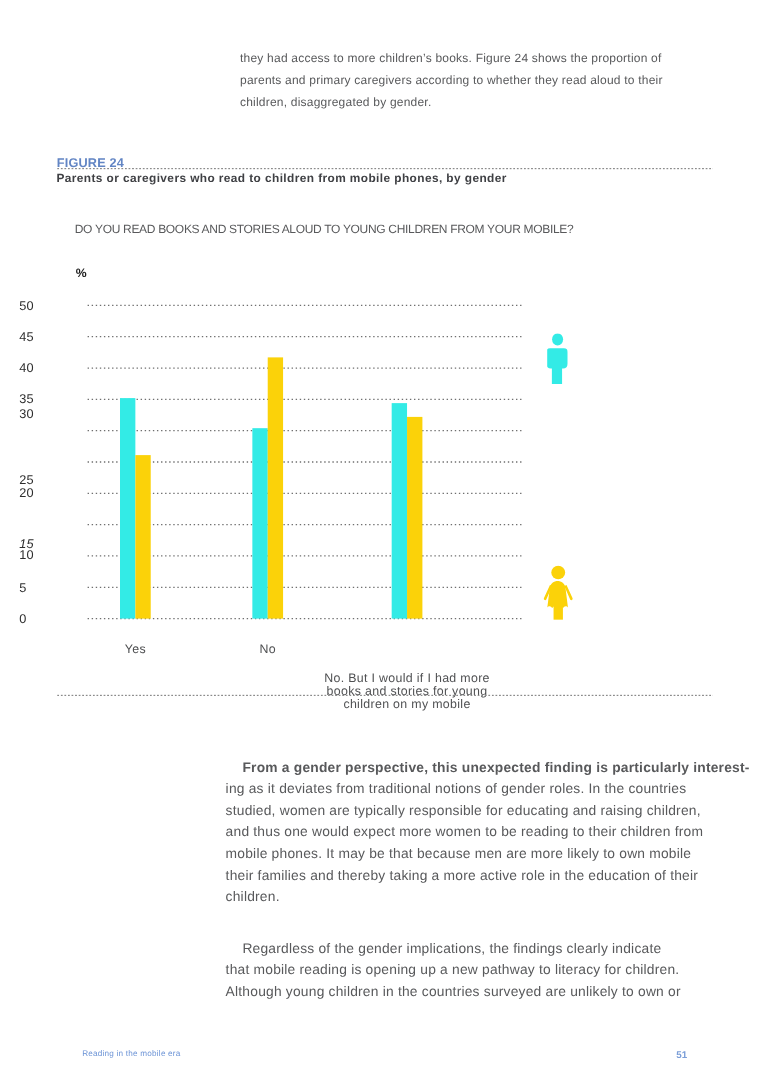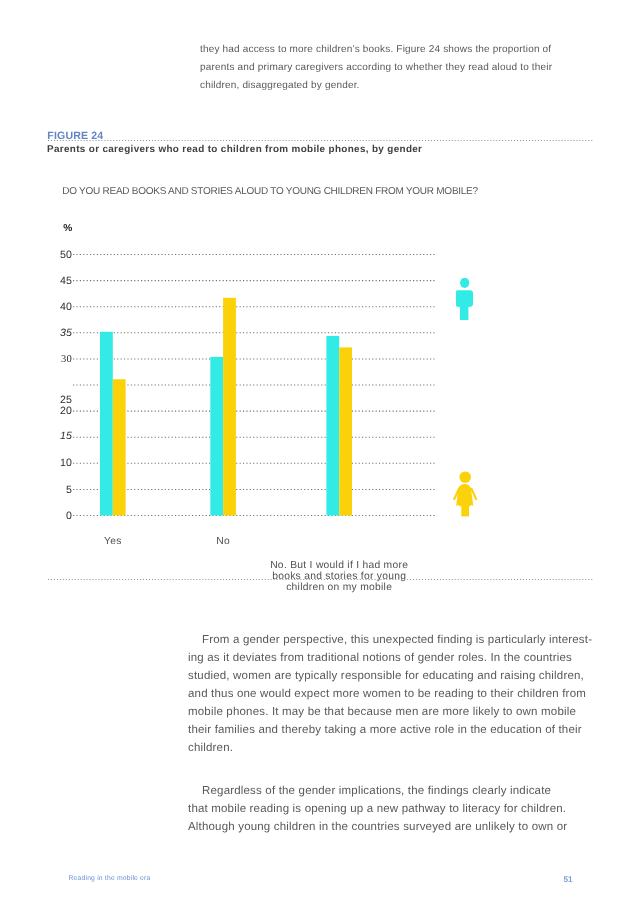--- a/index.html
+++ b/index.html
@@ -21,21 +21,21 @@
 
   .body-para{position:absolute;left:188px;width:440px;font-size:11.5px;line-height:18.1px;color:#58595b;letter-spacing:0.18px;}
   .tline{white-space:pre;}
   .p1{top:630.5px;}
   .p2{top:781.5px;}
   .footer-label{position:absolute;left:68.5px;top:875.3px;font-size:6.8px;line-height:7px;color:#6b93d6;letter-spacing:0.18px;}
   .footer-page{position:absolute;left:563.5px;top:876.3px;width:30px;line-height:8px;text-align:left;font-size:8.2px;font-weight:bold;color:#7b9ed8;}
   .chart{position:absolute;left:0;top:0;width:638px;height:903px;}
   .chart svg{position:absolute;left:0;top:0;}
   .gl{stroke:#6f6f6f;stroke-width:1.05;stroke-dasharray:1.15 2.25;stroke-linecap:butt;}
-  .ytick{position:absolute;width:56px;left:16px;text-align:right;font-size:10.6px;line-height:11px;color:#2e2e2e;letter-spacing:0.15px;}
+  .ytick{position:absolute;width:56px;left:16px;text-align:left;font-size:10.6px;line-height:11px;color:#2e2e2e;letter-spacing:0.15px;}
   .legend-icon{position:absolute;}
   .legend-icon svg{display:block;}
   .legend-male{left:456px;top:278px;}
   .legend-male svg{fill:#33ebe6;}
   .legend-female{left:450.8px;top:471.0px;}
   .legend-female svg{fill:#fbd209;}
   .xtick{position:absolute;top:537px;width:150px;text-align:center;font-size:10.3px;line-height:10.9px;color:#4f5052;letter-spacing:0.28px;}
 </style>
 </head>
 <body>
@@ -71,25 +71,25 @@
         <rect x="100" y="331.756" width="12.8" height="183.744" fill="#33ebe6"></rect>
         <rect x="210.3" y="356.812" width="12.8" height="158.688" fill="#33ebe6"></rect>
         <rect x="326.4" y="335.932" width="12.8" height="179.56799999999998" fill="#33ebe6"></rect>
         <rect x="112.8" y="379.25800000000004" width="12.8" height="136.242" fill="#fbd209"></rect>
         <rect x="223.10000000000002" y="297.826" width="12.8" height="217.674" fill="#fbd209"></rect>
         <rect x="339.2" y="347.416" width="12.8" height="168.084" fill="#fbd209"></rect>
       </svg>
       <div class="ytick" style="top: 510.6px;">0</div>
       <div class="ytick" style="top: 484.5px;">5</div>
       <div class="ytick" style="top: 458.4px;">10</div>
-      <div class="ytick" style="top: 431px; font-style: italic;">15</div>
+      <div class="ytick" style="top: 449px; font-style: italic;">15</div>
       <div class="ytick" style="top: 406.2px;">20</div>
       <div class="ytick" style="top: 395px;">25</div>
-      <div class="ytick" style="top: 354px; font-family: Liberation Serif, serif;">30</div>
-      <div class="ytick" style="top: 327.9px; font-style: italic;">35</div>
+      <div class="ytick" style="top: 340px;">30</div>
+      <div class="ytick" style="top: 327.9px;">35</div>
       <div class="ytick" style="top: 301.8px;">40</div>
       <div class="ytick" style="top: 275.7px;">45</div>
       <div class="ytick" style="top: 249.6px;">50</div>
       <div class="xtick" style="left: 37.8px;">Yes</div>
       <div class="xtick" style="left: 148.1px;">No</div>
       <div class="xtick" style="left: 264.2px; margin-top: 24px;">No. But I would if I had more books and stories for young children on my mobile</div>
     </div>
 
   <div class="legend-icon legend-male">
     <svg viewBox="0 0 17 42" width="17" height="42">
@@ -103,21 +103,21 @@
       <path d="M7.3,16.6 l1.85,0.8 l-4.9,11.1 a1.1,1.1 0 0 1 -2.02,-0.86 z"></path>
       <path d="M21.1,16.6 l-1.85,0.8 l4.9,11.1 a1.1,1.1 0 0 0 2.02,-0.86 z"></path>
       <rect x="10.3" y="33.6" width="7.8" height="11.8"></rect>
       <path d="M14.2,13.1 c-4.1,0 -6.3,2.2 -6.95,5.1 l-2.15,17.0 c0.45,-0.65 1.1,-1.05 1.85,-1.05 c0.95,0 1.8,0.65 2.25,1.6 c0.45,-0.95 1.3,-1.6 2.25,-1.6 c0.95,0 1.8,0.65 2.25,1.6 c0.45,-0.95 1.3,-1.6 2.25,-1.6 c0.95,0 1.8,0.65 2.25,1.6 c0.45,-0.95 1.3,-1.6 2.25,-1.6 c0.75,0 1.4,0.4 1.85,1.05 l-2.15,-17.0 c-0.65,-2.9 -2.85,-5.1 -6.95,-5.1 z"></path>
     </svg>
   </div>
 
   <div class="dotline dot-bot"></div>
 
   <div class="body-para p1">
-      <div class="tline" style="text-indent: 14px;">From a gender perspective, this unexpected finding is particularly interest-</div>
+      <div class="tline" style="text-indent: 14px; font-weight: bold;">From a gender perspective, this unexpected finding is particularly interest-</div>
       <div class="tline">ing as it deviates from traditional notions of gender roles. In the countries</div>
       <div class="tline">studied, women are typically responsible for educating and raising children,</div>
       <div class="tline">and thus one would expect more women to be reading to their children from</div>
       <div class="tline">mobile phones. It may be that because men are more likely to own mobile</div>
       <div class="tline">their families and thereby taking a more active role in the education of their</div>
       <div class="tline">children.</div>
     </div>
   <div class="body-para p2">
       <div class="tline" style="text-indent: 14px;">Regardless of the gender implications, the findings clearly indicate</div>
       <div class="tline">that mobile reading is opening up a new pathway to literacy for children.</div>

